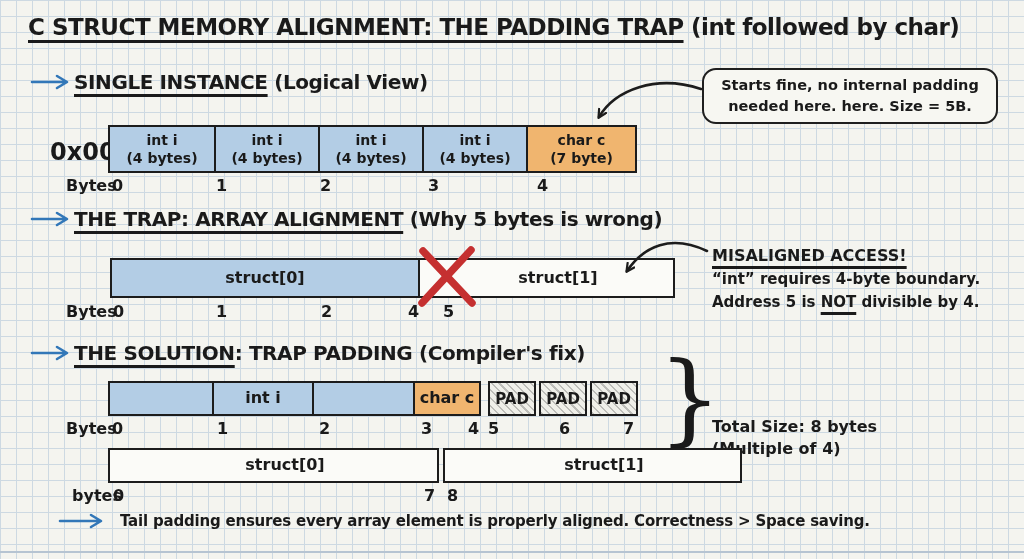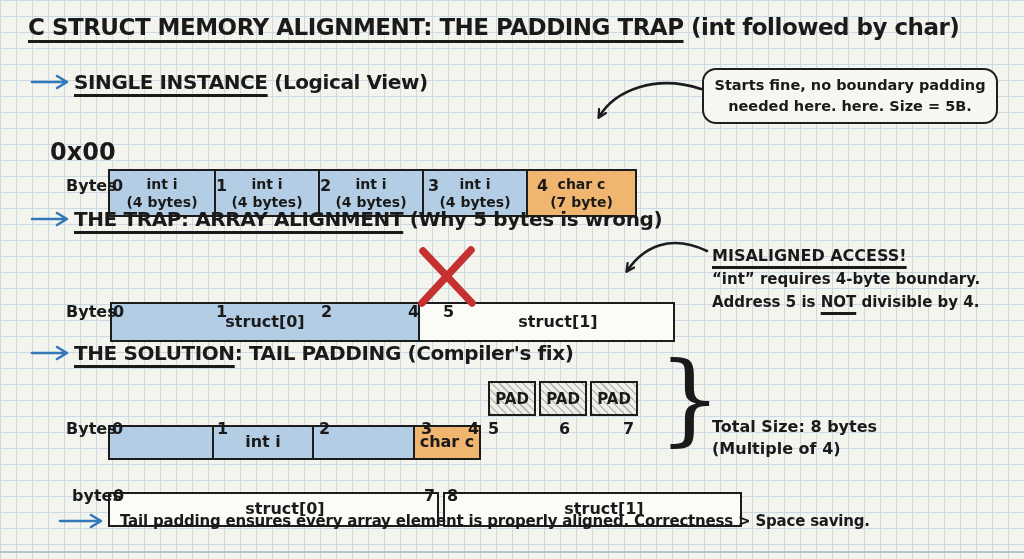--- a/index.html
+++ b/index.html
@@ -10,21 +10,21 @@
         background-image:linear-gradient(#cdd9e2 1px,transparent 1px),
                          linear-gradient(90deg,#cdd9e2 1px,transparent 1px);
         background-size:16px 16px;}
   .overlay{position:absolute;left:0;top:0;width:1024px;height:559px;pointer-events:none;z-index:5;}
   .abs{position:absolute;}
   .b{font-weight:700;}
   .title{left:28px;top:14px;font-size:23px;font-weight:700;letter-spacing:-0.5px;white-space:nowrap;}
   .u{text-decoration:underline;text-decoration-thickness:2.5px;text-underline-offset:5px;}
   .hdr{display:flex;align-items:center;white-space:nowrap;}
   .hdr .txt{font-size:20px;font-weight:700;letter-spacing:-0.4px;}
-  .bar{display:flex;border:2.5px solid #1c1c1c;box-sizing:border-box;background:#fbfbf8;margin-top:44px;}
+  .bar{display:flex;border:2.5px solid #1c1c1c;box-sizing:border-box;background:#fbfbf8;}
   .cell{display:flex;flex-direction:column;align-items:center;justify-content:center;
         border-left:2px solid #1c1c1c;box-sizing:border-box;
         font-size:14px;font-weight:700;line-height:1.3;white-space:nowrap;}
   .cell:first-child{border-left:none;}
   .blue{background:rgba(120,168,214,0.55);}
   .orange{background:rgba(236,158,66,0.75);}
   .white{background:transparent;padding-left:23px;}
   .hatch{background-color:#efefe9;
          background-image:repeating-linear-gradient(45deg,rgba(60,60,60,0.28) 0 1.5px,transparent 1.5px 5.5px);}
   .padbox{position:absolute;border:2.5px solid #1c1c1c;box-sizing:border-box;
@@ -52,21 +52,21 @@
   <div class="abs title"><span class="u">C STRUCT MEMORY ALIGNMENT: THE PADDING TRAP</span><span> (int followed by char)</span></div>
 
   <div class="abs hdr" style="left:30px;top:70px;">
     <svg class="arrow-ic" width="44" height="18" viewBox="0 0 44 18">
       <path d="M2 9 H36 M27 3 L37 9 L27 15" fill="none" stroke="#3277b8" stroke-width="2.6" stroke-linecap="round" stroke-linejoin="round"></path>
     </svg>
     <span class="txt"><span class="u">SINGLE INSTANCE</span><span> (Logical View)</span></span>
   </div>
 
   <div class="abs callout-box" style="left:702px;top:68px;width:296px;">
-    <div>Starts fine, no boundary padding</div>
+    <div>Starts fine, no internal padding</div>
     <div>needed here. here. Size = 5B.</div>
   </div>
 
   <div class="abs b" style="left:50px;top:138px;font-size:24px;">0x00</div>
 
   <div class="abs bar" style="left:108px;top:125px;height:48px;">
     <div class="cell blue" style="width:104px">
         <span>int i</span>
         <span>(4 bytes)</span>
       </div>
@@ -121,21 +121,21 @@
   <div class="abs mis" style="left:712px;top:244px;">
     <div class="t u">MISALIGNED ACCESS!</div>
     <div>“int” requires 4-byte boundary.</div>
     <div><span>Address 5 is </span><span class="u">NOT</span><span> divisible by 4.</span></div>
   </div>
 
   <div class="abs hdr" style="left:30px;top:341px;">
     <svg class="arrow-ic" width="44" height="18" viewBox="0 0 44 18">
       <path d="M2 9 H36 M27 3 L37 9 L27 15" fill="none" stroke="#3277b8" stroke-width="2.6" stroke-linecap="round" stroke-linejoin="round"></path>
     </svg>
-    <span class="txt"><span class="u">THE SOLUTION</span><span>: TAIL PADDING (Compiler's fix)</span></span>
+    <span class="txt"><span class="u">THE SOLUTION</span><span>: TRAP PADDING (Compiler's fix)</span></span>
   </div>
 
   <div class="abs bar" style="left:108px;top:381px;height:35px;">
     <div class="cell blue" style="width:102px"></div>
     <div class="cell blue structlbl" style="width:100px">int i</div>
     <div class="cell blue" style="width:101px"></div>
     <div class="cell orange structlbl" style="width:66px">char c</div>
   </div>
 
   <div class="padbox hatch" style="left:488px;top:381px;width:48px;height:35px;">PAD</div>

